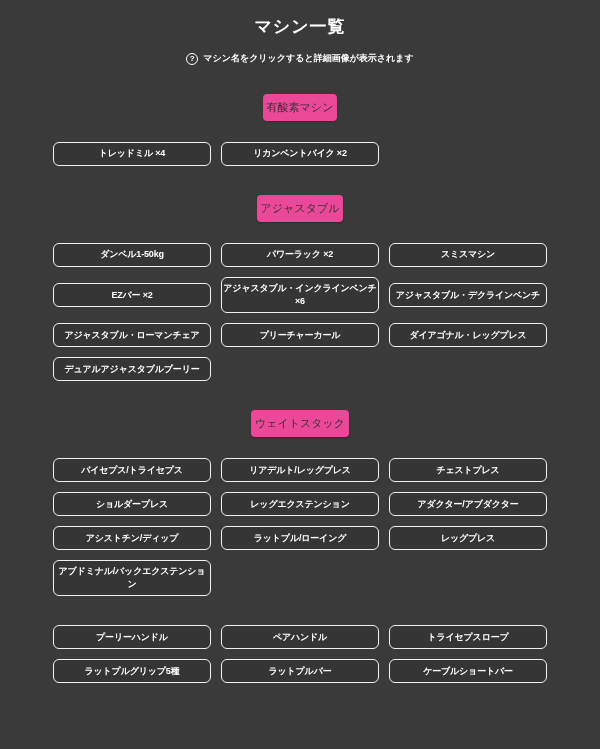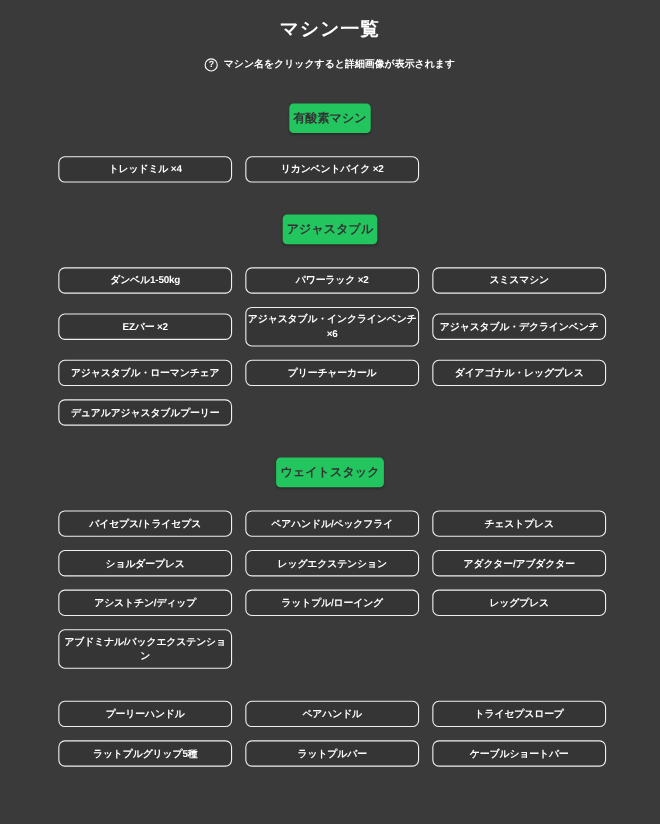--- a/index.html
+++ b/index.html
@@ -37,37 +37,36 @@
     border-radius: 50%;
     font-size: 8px;
     font-weight: bold;
     color: #ffffff;
     flex: 0 0 auto;
   }
   .section { margin-top: 29px; }
   .pill-wrap { text-align: center; }
   .pill {
     display: inline-block;
-    background: #22c55e;
+    background: #ec4899;
     color: #333333;
     font-size: 11px;
-    font-weight: bold;
+    font-weight: normal;
     padding: 6px 4px;
     border-radius: 4px;
     box-shadow: 0 1px 2px rgba(0,0,0,0.25);
   }
   .grid {
     margin: 21px auto 0;
     width: 494px;
     display: grid;
     grid-template-columns: repeat(3, 158px);
     column-gap: 10px;
     row-gap: 10px;
     align-items: center;
-    gap: 12px;
   }
   .machine-btn {
     width: 158px;
     min-height: 24px;
     display: flex;
     align-items: center;
     justify-content: center;
     background: #353535;
     border: 1px solid #f0f0f0;
     border-radius: 6px;
@@ -121,21 +120,21 @@
           <button class="machine-btn">デュアルアジャスタブルプーリー</button>
         </div>
   </section>
 
   <section class="section">
     <div class="pill-wrap">
       <div class="pill">ウェイトスタック</div>
     </div>
     <div class="grid">
           <button class="machine-btn">バイセプス/トライセプス</button>
-          <button class="machine-btn">ペアハンドル/ペックフライ</button>
+          <button class="machine-btn">リアデルト/レッグプレス</button>
           <button class="machine-btn">チェストプレス</button>
           <button class="machine-btn">ショルダープレス</button>
           <button class="machine-btn">レッグエクステンション</button>
           <button class="machine-btn">アダクター/アブダクター</button>
           <button class="machine-btn">アシストチン/ディップ</button>
           <button class="machine-btn">ラットプル/ローイング</button>
           <button class="machine-btn">レッグプレス</button>
           <button class="machine-btn">アブドミナル/バックエクステンション</button>
         </div>
   </section>

